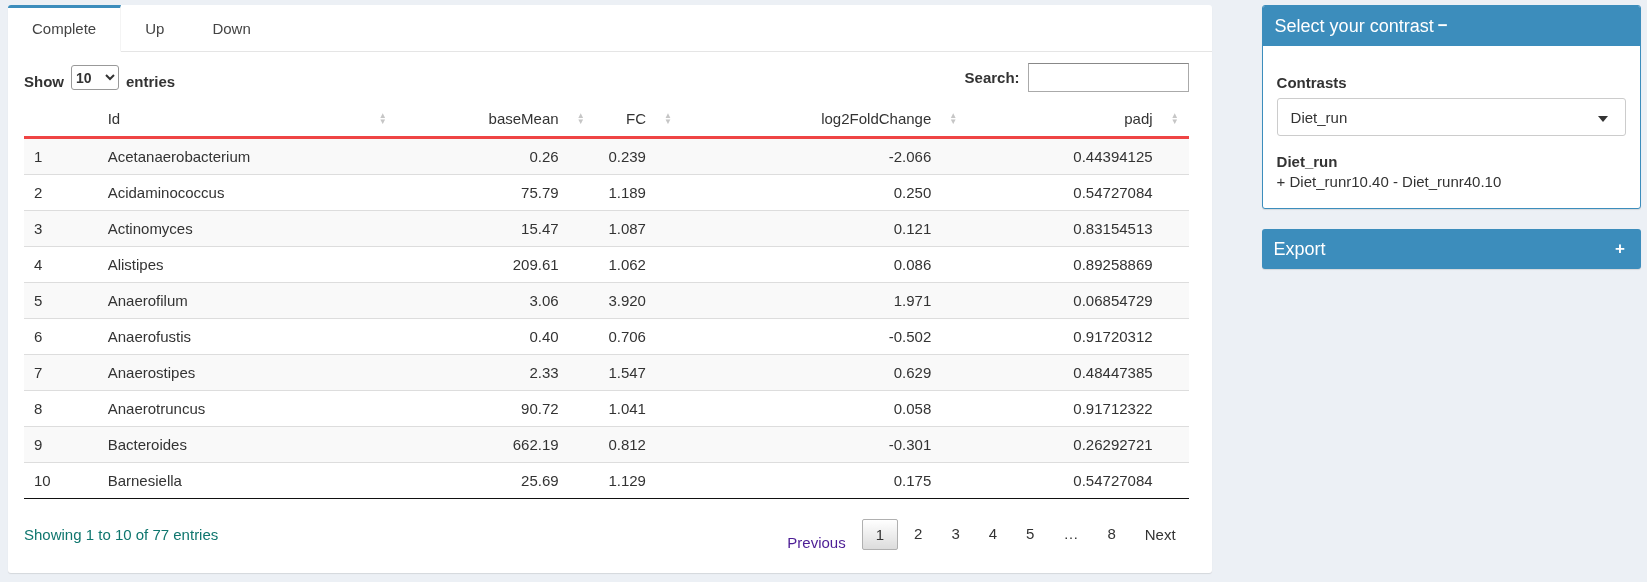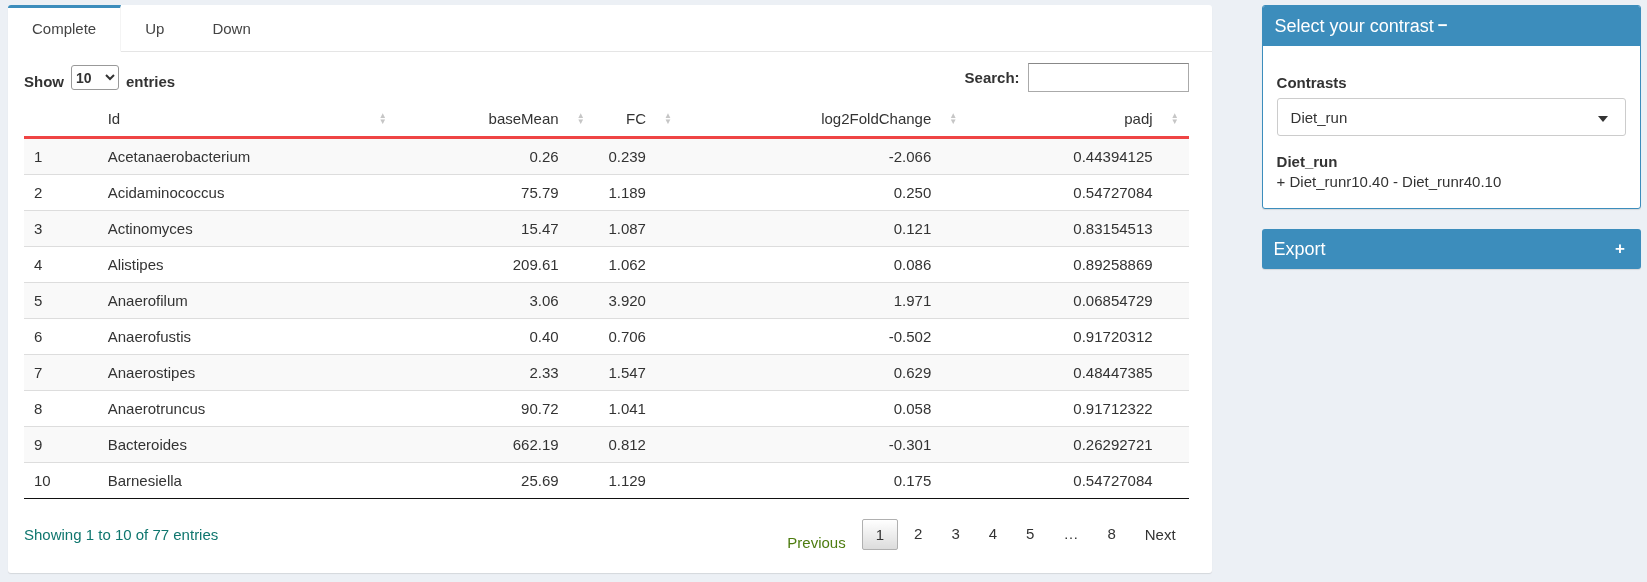--- a/index.html
+++ b/index.html
@@ -68,21 +68,21 @@
     font-size:8px;line-height:6px;color:#c6c6c6;letter-spacing:0;
   }
   
   .dt-footer{
     display:flex;justify-content:space-between;align-items:center;
     padding:13px 23px 0 16px;
   }
   .dt-info{color:#0f766e;}
   .paginate{display:flex;align-items:center;}
   .pg-btn{padding:5px 13px;margin-left:3px;color:#333;cursor:pointer;border-radius:2px;line-height:19px;}
-  .pg-btn.disabled{color:#4d7c0f;cursor:default;margin-top:16px;}
+  .pg-btn.disabled{color:#4c1d95;cursor:default;margin-top:16px;}
   .pg-btn.current{
     border:1px solid #b0b0b0;
     background:linear-gradient(to bottom,#ffffff 0%,#dcdcdc 100%);
   }
   .pg-btn.ellipsis{cursor:default;}
 
   
   .rightcol{width:383px;margin-left:35px;}
   .box-primary{
     border:1px solid var(--primary);border-radius:3px;background:#fff;

